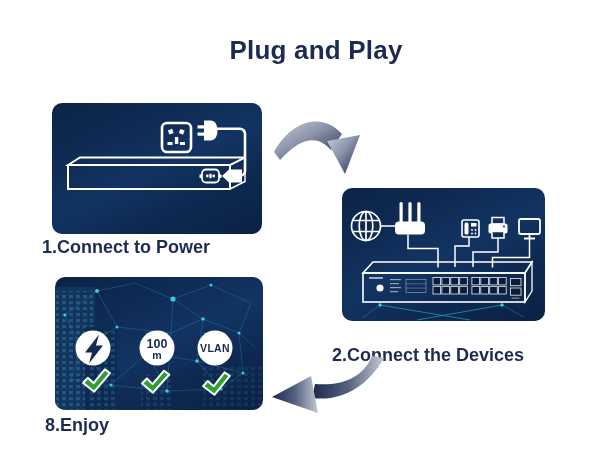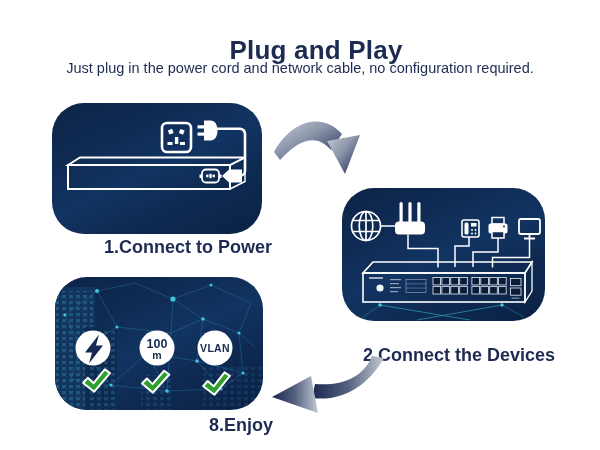--- a/index.html
+++ b/index.html
@@ -2,41 +2,40 @@
 <html><head>
 <meta charset="utf-8">
 <style>
   html,body{margin:0;padding:0;background:#fff;}
   .stage{position:relative;width:600px;height:450px;background:#ffffff;
          font-family:"Liberation Sans",sans-serif;overflow:hidden;}
   .title{position:absolute;top:19px;left:0;width:100%;text-align:center;margin:16px;
          font-size:26px;font-weight:bold;color:#1d2b52;letter-spacing:.2px;}
   .subtitle{position:absolute;top:60px;left:0;width:100%;text-align:center;margin:0;
          font-size:14.5px;color:#1d2b52;}
-  .panel{position:absolute;border-radius:32px;overflow:hidden;
+  .panel{position:absolute;border-radius:10px;overflow:hidden;
          background:linear-gradient(155deg,#0c2347 0%,#0f2c55 30%,#123462 50%,#0e2a52 70%,#0b2144 100%);}
   .panel1{left:52px;top:103px;width:210px;height:131px;}
   .panel2{left:342px;top:188px;width:203px;height:133px;}
   .panel3{left:55px;top:277px;width:208px;height:133px;}
-  .step-label{position:absolute;text-align:right;font-weight:bold;font-size:18px;color:#1d2b52;}
+  .step-label{position:absolute;text-align:left;font-weight:bold;font-size:18px;color:#1d2b52;}
   .label1{left:42px;top:237px;width:230px;}
   .label2{left:332px;top:345px;width:223px;}
   .label3{left:45px;top:415px;width:228px;}
   .arrow{position:absolute;}
   .arrow1{left:272px;top:112px;}
   .arrow2{left:266px;top:356px;}
   svg{display:block;}
 </style>
 </head>
 <body>
 
 <div class="stage">
 
   <h1 class="title">Plug and Play</h1>
-  <p class="subtitle">Just plug in the power cord and network cable, no configuration required.</p>
 
   <div class="panel panel1">
     <svg width="210" height="131" viewBox="0 0 210 131">
 
       <g>
         <rect x="110" y="20" width="29" height="29" rx="5" fill="none" stroke="#fff" stroke-width="2.6"></rect>
         <g fill="#fff">
           <rect x="116.5" y="26.5" width="4.5" height="4.5" transform="rotate(-20 118.7 28.7)"></rect>
           <rect x="127.5" y="26.5" width="4.5" height="4.5" transform="rotate(20 129.7 28.7)"></rect>
           <rect x="122.9" y="34" width="3.4" height="7"></rect>

